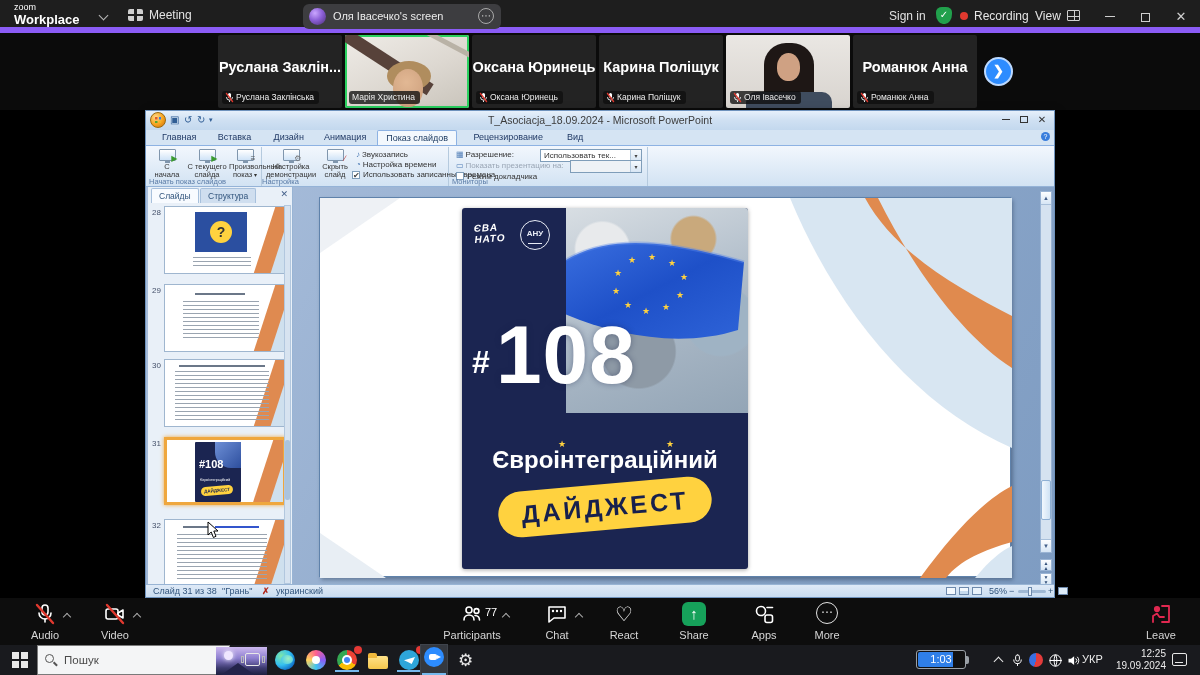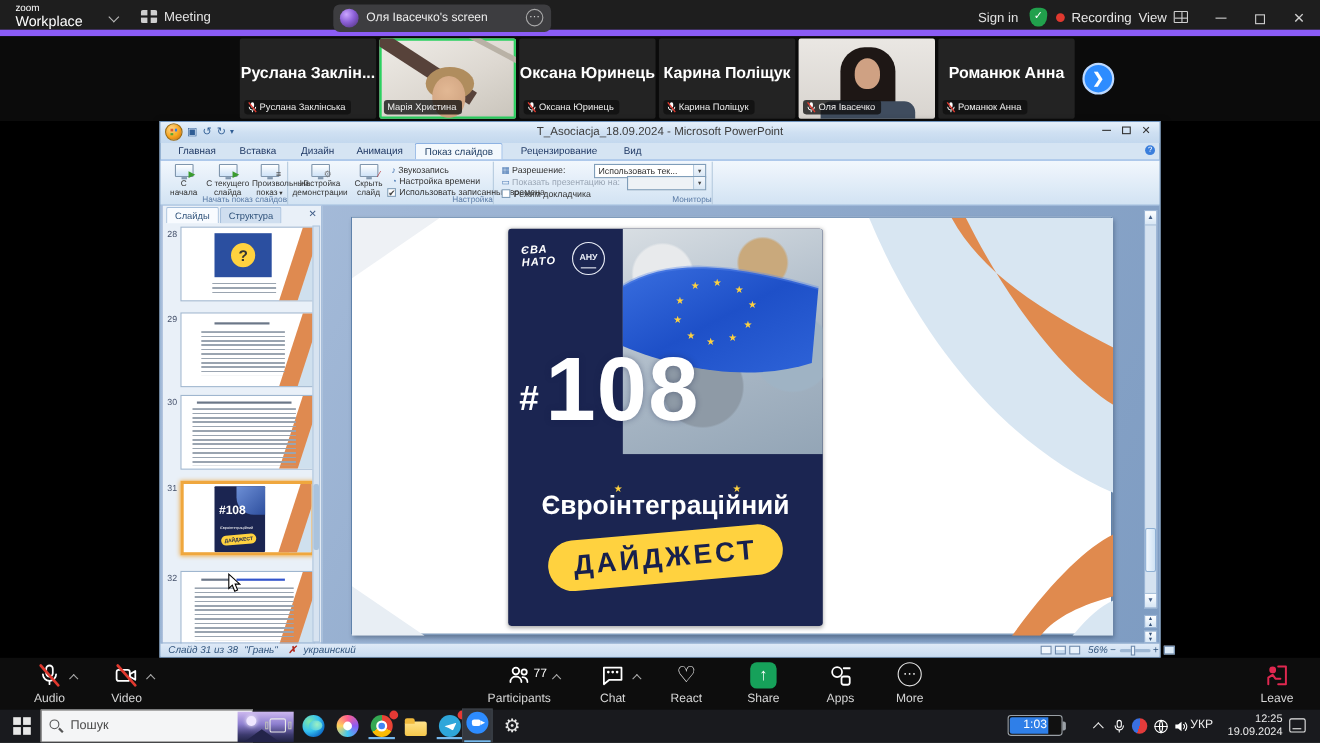--- a/index.html
+++ b/index.html
@@ -3,21 +3,21 @@
 <meta charset="utf-8">
 <style>
   html,body{margin:0;padding:0;background:#000;}
   *{box-sizing:border-box;font-family:"Liberation Sans",sans-serif;}
   #screen{position:relative;width:1200px;height:675px;background:#000;overflow:hidden;}
 
   
   #topbar{position:absolute;left:0;top:0;width:1200px;height:33px;background:#1e1e1e;border-bottom:6px solid #8b5cf6;}
   .brand{position:absolute;left:14px;top:3px;color:#fff;}
   .brand .b1{font-size:9px;line-height:9px;display:block;}
-  .brand .b2{font-size:13px;font-weight:normal;line-height:15px;display:block;}
+  .brand .b2{font-size:13px;font-weight:bold;line-height:15px;display:block;}
   .chev-d{position:absolute;width:7px;height:7px;border-left:1.5px solid #b9b9b9;border-bottom:1.5px solid #b9b9b9;transform:rotate(-45deg);}
   #meeting-tab{position:absolute;left:128px;top:8px;color:#e3e3e3;font-size:12px;}
   .ppl-ico{display:inline-block;width:15px;height:12px;vertical-align:-2px;margin-right:6px;background:
     linear-gradient(#cfcfcf,#cfcfcf) 0 0/6px 5px no-repeat,
     linear-gradient(#cfcfcf,#cfcfcf) 9px 0/6px 5px no-repeat,
     linear-gradient(#cfcfcf,#cfcfcf) 0 7px/6px 5px no-repeat,
     linear-gradient(#cfcfcf,#cfcfcf) 9px 7px/6px 5px no-repeat;border-radius:2px;}
   #share-pill{position:absolute;left:303px;top:4px;width:198px;height:25px;background:#3d3d40;border-radius:6px;color:#ececec;font-size:11px;line-height:25px;padding-left:30px;}
   #share-pill .av{position:absolute;left:6px;top:4px;width:17px;height:17px;border-radius:50%;background:radial-gradient(circle at 35% 30%,#caa6ff 0%,#8b5fd6 45%,#4a2d73 100%);}
   #share-pill .ell{position:absolute;right:7px;top:4px;width:16px;height:16px;border:1px solid #a9a9a9;border-radius:50%;color:#cfcfcf;font-size:10px;line-height:13px;text-align:center;}
@@ -60,21 +60,21 @@
   #ppt-title{position:absolute;left:0;right:0;top:3px;text-align:center;font-size:10.5px;color:#3c3c3c;}
   .pwb{position:absolute;top:2px;width:16px;height:14px;text-align:center;color:#333;font-size:10px;line-height:13px;}
   .pwb .bar{display:inline-block;width:8px;height:1.5px;background:#333;vertical-align:3px;}
   .pwb .box{display:inline-block;width:8px;height:7px;border:1.2px solid #333;}
   #tabsrow{position:absolute;left:0;top:19px;width:100%;height:15px;}
   .rtab{position:absolute;top:0;height:15px;padding:0 8px;font-size:9px;line-height:15px;color:#1f3864;}
   .rtab.on{background:#f3f8fd;border:1px solid #8db2e3;border-bottom:none;border-radius:2px 2px 0 0;color:#17365d;}
   #helpdot{position:absolute;right:4px;top:2px;width:9px;height:9px;border-radius:50%;background:#3a7edc;color:#fff;font-size:7px;text-align:center;line-height:9px;}
   #ribbon{position:absolute;left:0;top:34px;width:100%;height:42px;background:linear-gradient(#f2f7fd,#dcec f8 40%,#d2e3f3);background:linear-gradient(#f2f7fd,#d2e3f3);border-top:1px solid #8db2e3;border-bottom:1px solid #95b3d7;}
   .rgroup{position:absolute;top:1px;height:39px;border-right:1px solid #b5cade;}
-  .rgl{position:absolute;left:0;right:0;bottom:0;text-align:right;font-size:7.5px;color:#5a7ba6;}
+  .rgl{position:absolute;left:0;right:0;bottom:0;text-align:left;font-size:7.5px;color:#5a7ba6;}
   .bigbtn{position:absolute;top:2px;text-align:center;font-size:7.5px;color:#333;line-height:8px;}
   .mon{position:relative;width:17px;height:12px;margin:0 auto 2px auto;border:1px solid #8096ad;border-radius:1px;background:linear-gradient(#fff,#cfe3f7);}
   .mon::after{content:"";position:absolute;left:5px;bottom:-3px;width:5px;height:2px;background:#8096ad;}
   .mon .ov{position:absolute;right:-3px;bottom:-3px;font-size:8px;line-height:8px;}
   .ropt{position:absolute;font-size:8px;color:#333;white-space:nowrap;}
   .ropt .ic{color:#4d7bb5;margin-right:2px;font-size:8px;}
   .cbx{display:inline-block;width:8px;height:8px;border:1px solid #7f9db9;background:#fff;font-size:8px;line-height:7px;vertical-align:-1px;margin-right:3px;color:#444;text-align:center;}
   .combo{position:absolute;height:13px;background:#fff;border:1px solid #7f9db9;font-size:8px;color:#333;line-height:11px;padding:0 12px 0 3px;white-space:nowrap;overflow:hidden;}
   .combo .da{position:absolute;right:0;top:0;width:11px;height:100%;background:linear-gradient(#f5f9fd,#d8e6f4);border-left:1px solid #b5cade;text-align:center;font-size:6px;color:#444;line-height:12px;}
   .combo.dis{background:#eef2f6;color:#9aa6b5;}
@@ -117,21 +117,21 @@
   .star{position:absolute;color:#ffd23f;font-size:9px;top:231px;}
   #pill{position:absolute;left:36px;top:276px;width:214px;height:46px;background:#ffd23f;border-radius:23px;transform:rotate(-5deg);color:#17204d;font-size:25px;font-weight:800;letter-spacing:3px;text-align:center;line-height:46px;}
   
   #mscroll{position:absolute;right:2px;top:4px;width:12px;height:362px;background:#d5e2f0;border:1px solid #9ab4d4;}
   .sarrow{position:absolute;left:0;width:10px;height:13px;background:linear-gradient(#fdfeff,#d7e6f5);border-bottom:1px solid #a9c0da;color:#44608a;font-size:6px;text-align:center;line-height:13px;}
   #mthumb{position:absolute;left:0;top:288px;width:10px;height:40px;background:linear-gradient(90deg,#f2f8fe,#cfe2f4);border:1px solid #8fb0d4;border-radius:2px;}
   .navbtn{position:absolute;right:2px;width:12px;height:12px;background:linear-gradient(#fdfeff,#d7e6f5);border:1px solid #9ab4d4;color:#33507a;font-size:5px;line-height:5px;text-align:center;padding-top:1px;}
 
   
   #statusbar{position:absolute;left:0;bottom:0;width:100%;height:13px;background:linear-gradient(#dfeaf7,#c9dcf0);border-top:1px solid #98b4d4;font-size:9px;color:#31547c;}
-  .sseg{position:absolute;top:1px;font-style:italic;}
+  .sseg{position:absolute;top:1px;}
   .vico{position:absolute;top:2px;width:10px;height:8px;border:1px solid #6d89ac;background:#f3f8fd;}
   #zoomslider{position:absolute;top:5px;width:28px;height:3px;background:#9fb8d4;border-radius:2px;}
   #zoomslider .zt{position:absolute;left:10px;top:-3px;width:4px;height:9px;background:#e9f2fb;border:1px solid #6d89ac;}
 
   
   #toolbar{position:absolute;left:0;top:598px;width:1200px;height:47px;background:#0d0d0d;}
   .tbi{position:absolute;top:2px;width:90px;text-align:center;color:#d6d6d6;font-size:11px;}
   .tbi .ic{height:26px;margin-top:2px;position:relative;}
   .tbi .lb{display:block;margin-top:1px;}
   .caret{position:absolute;width:6px;height:6px;border-left:1.5px solid #a9a9a9;border-top:1.5px solid #a9a9a9;transform:rotate(45deg);top:12px;}

